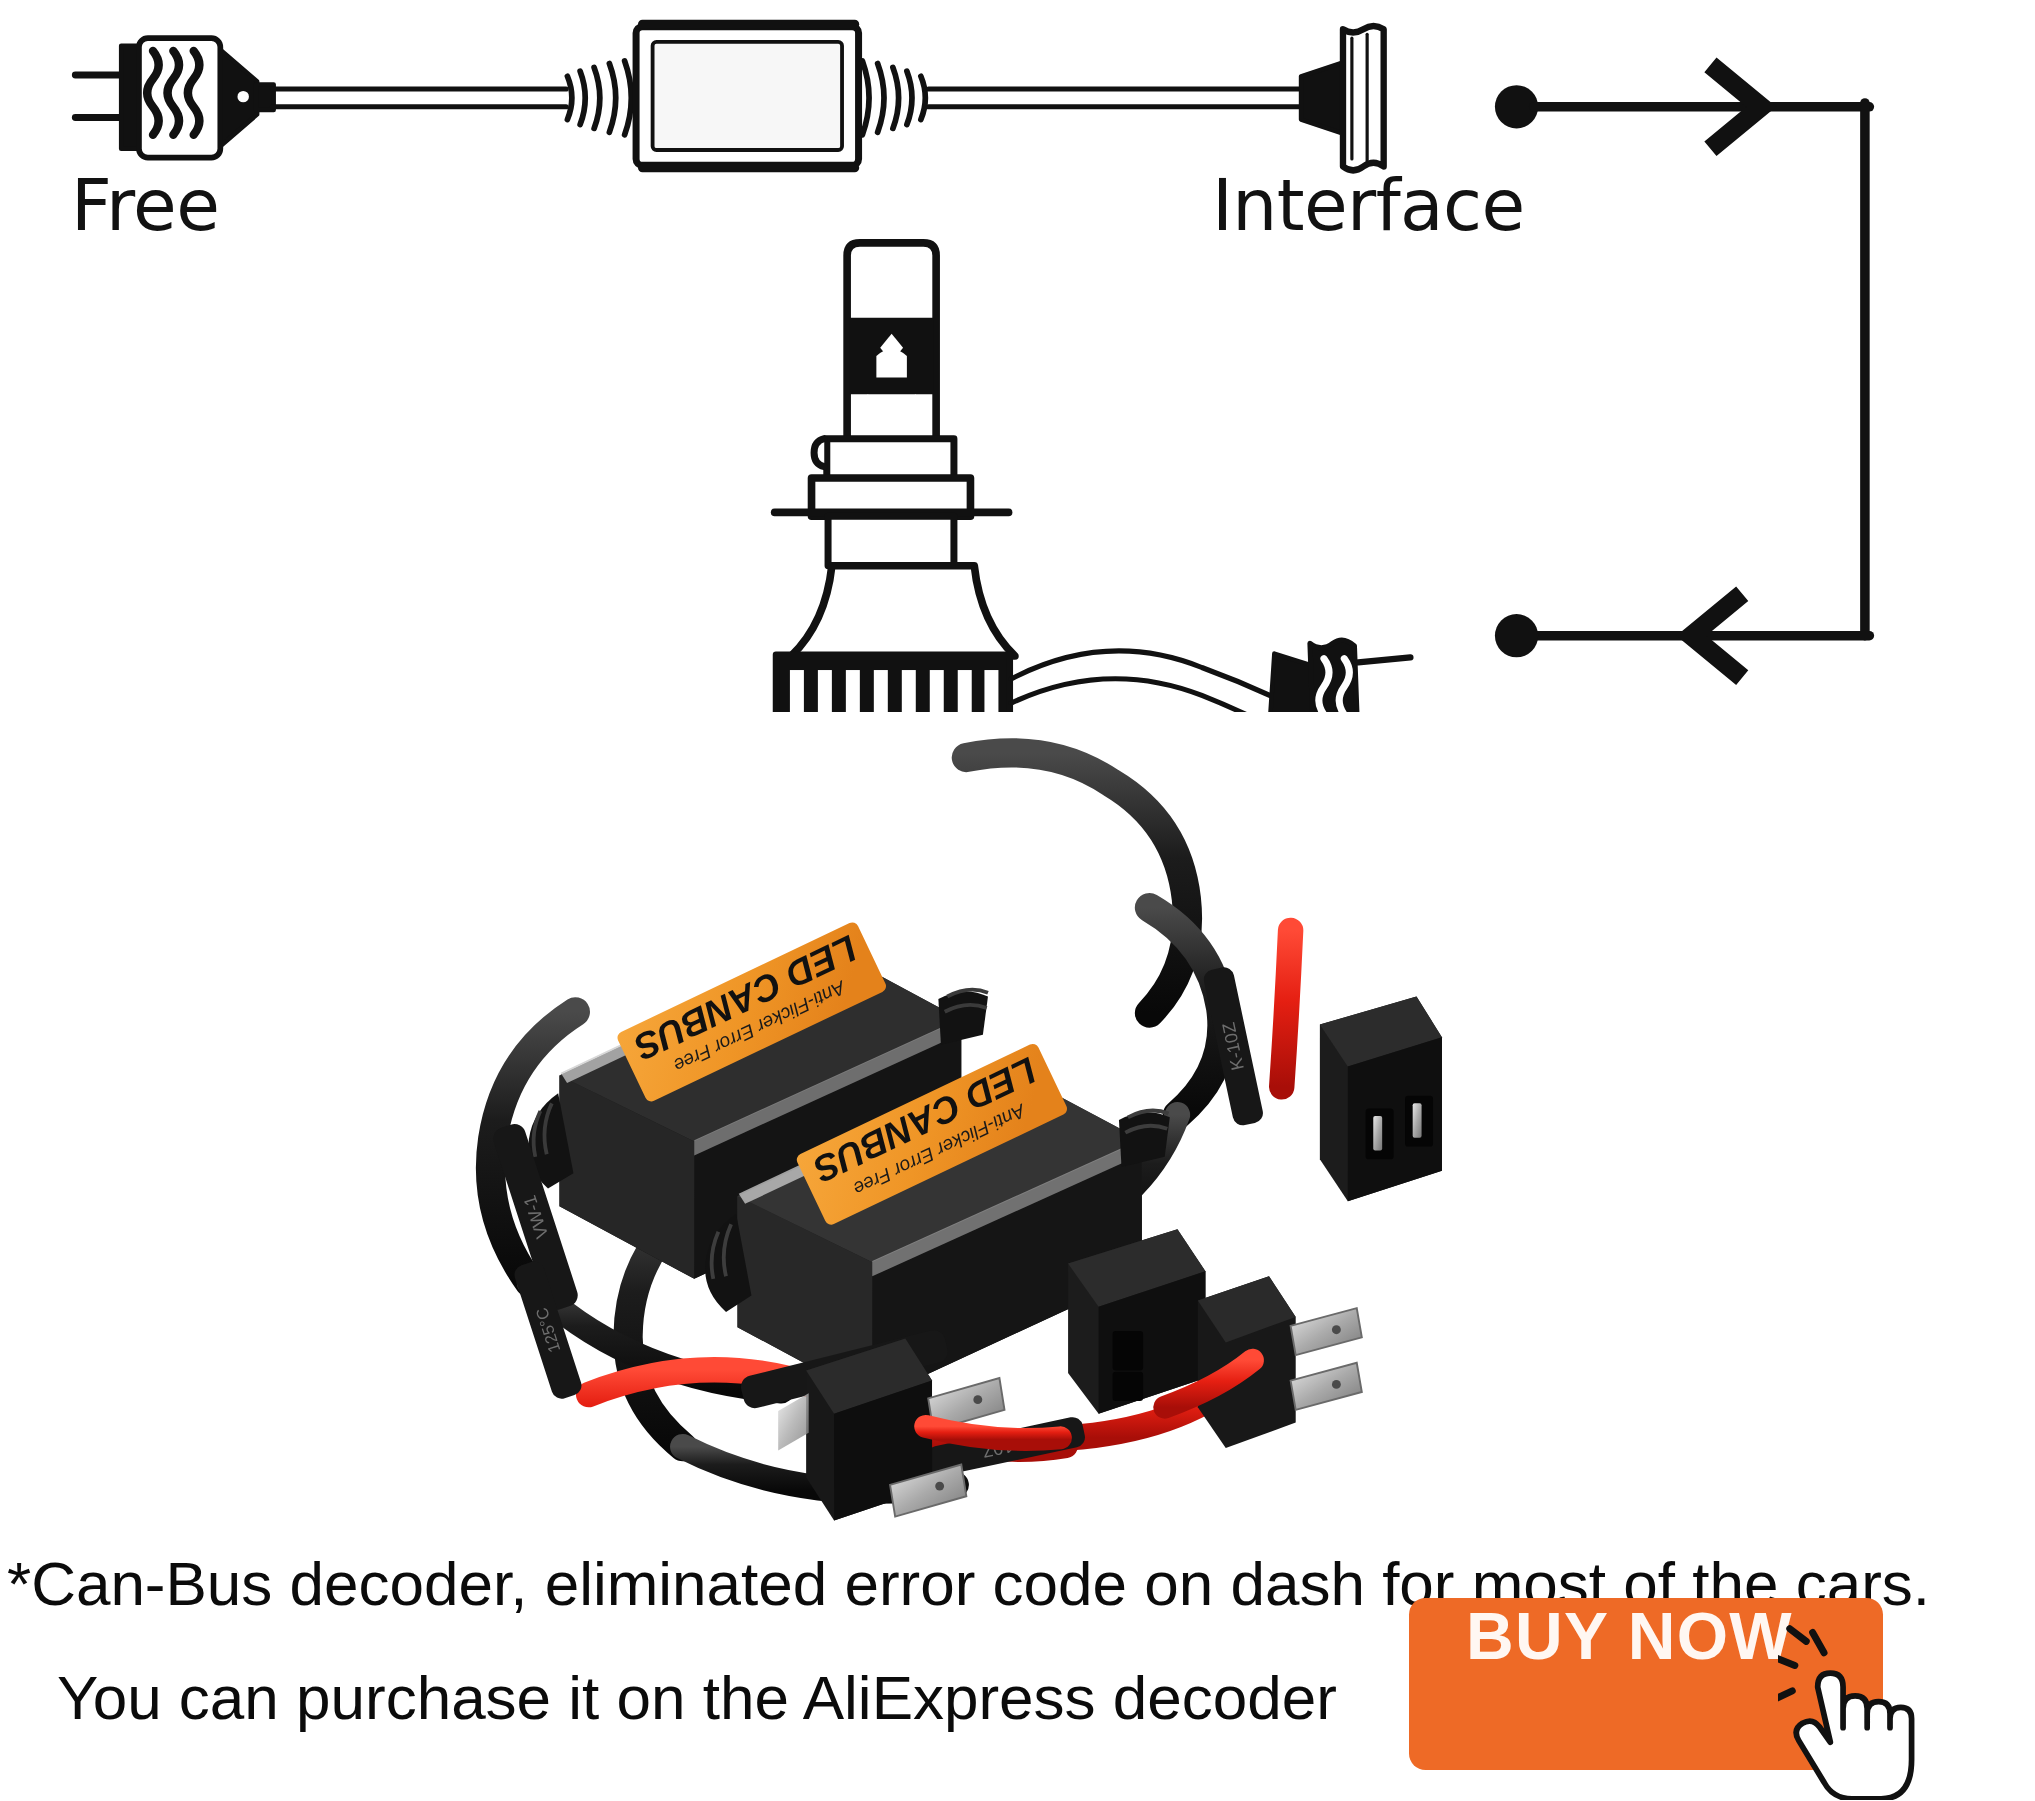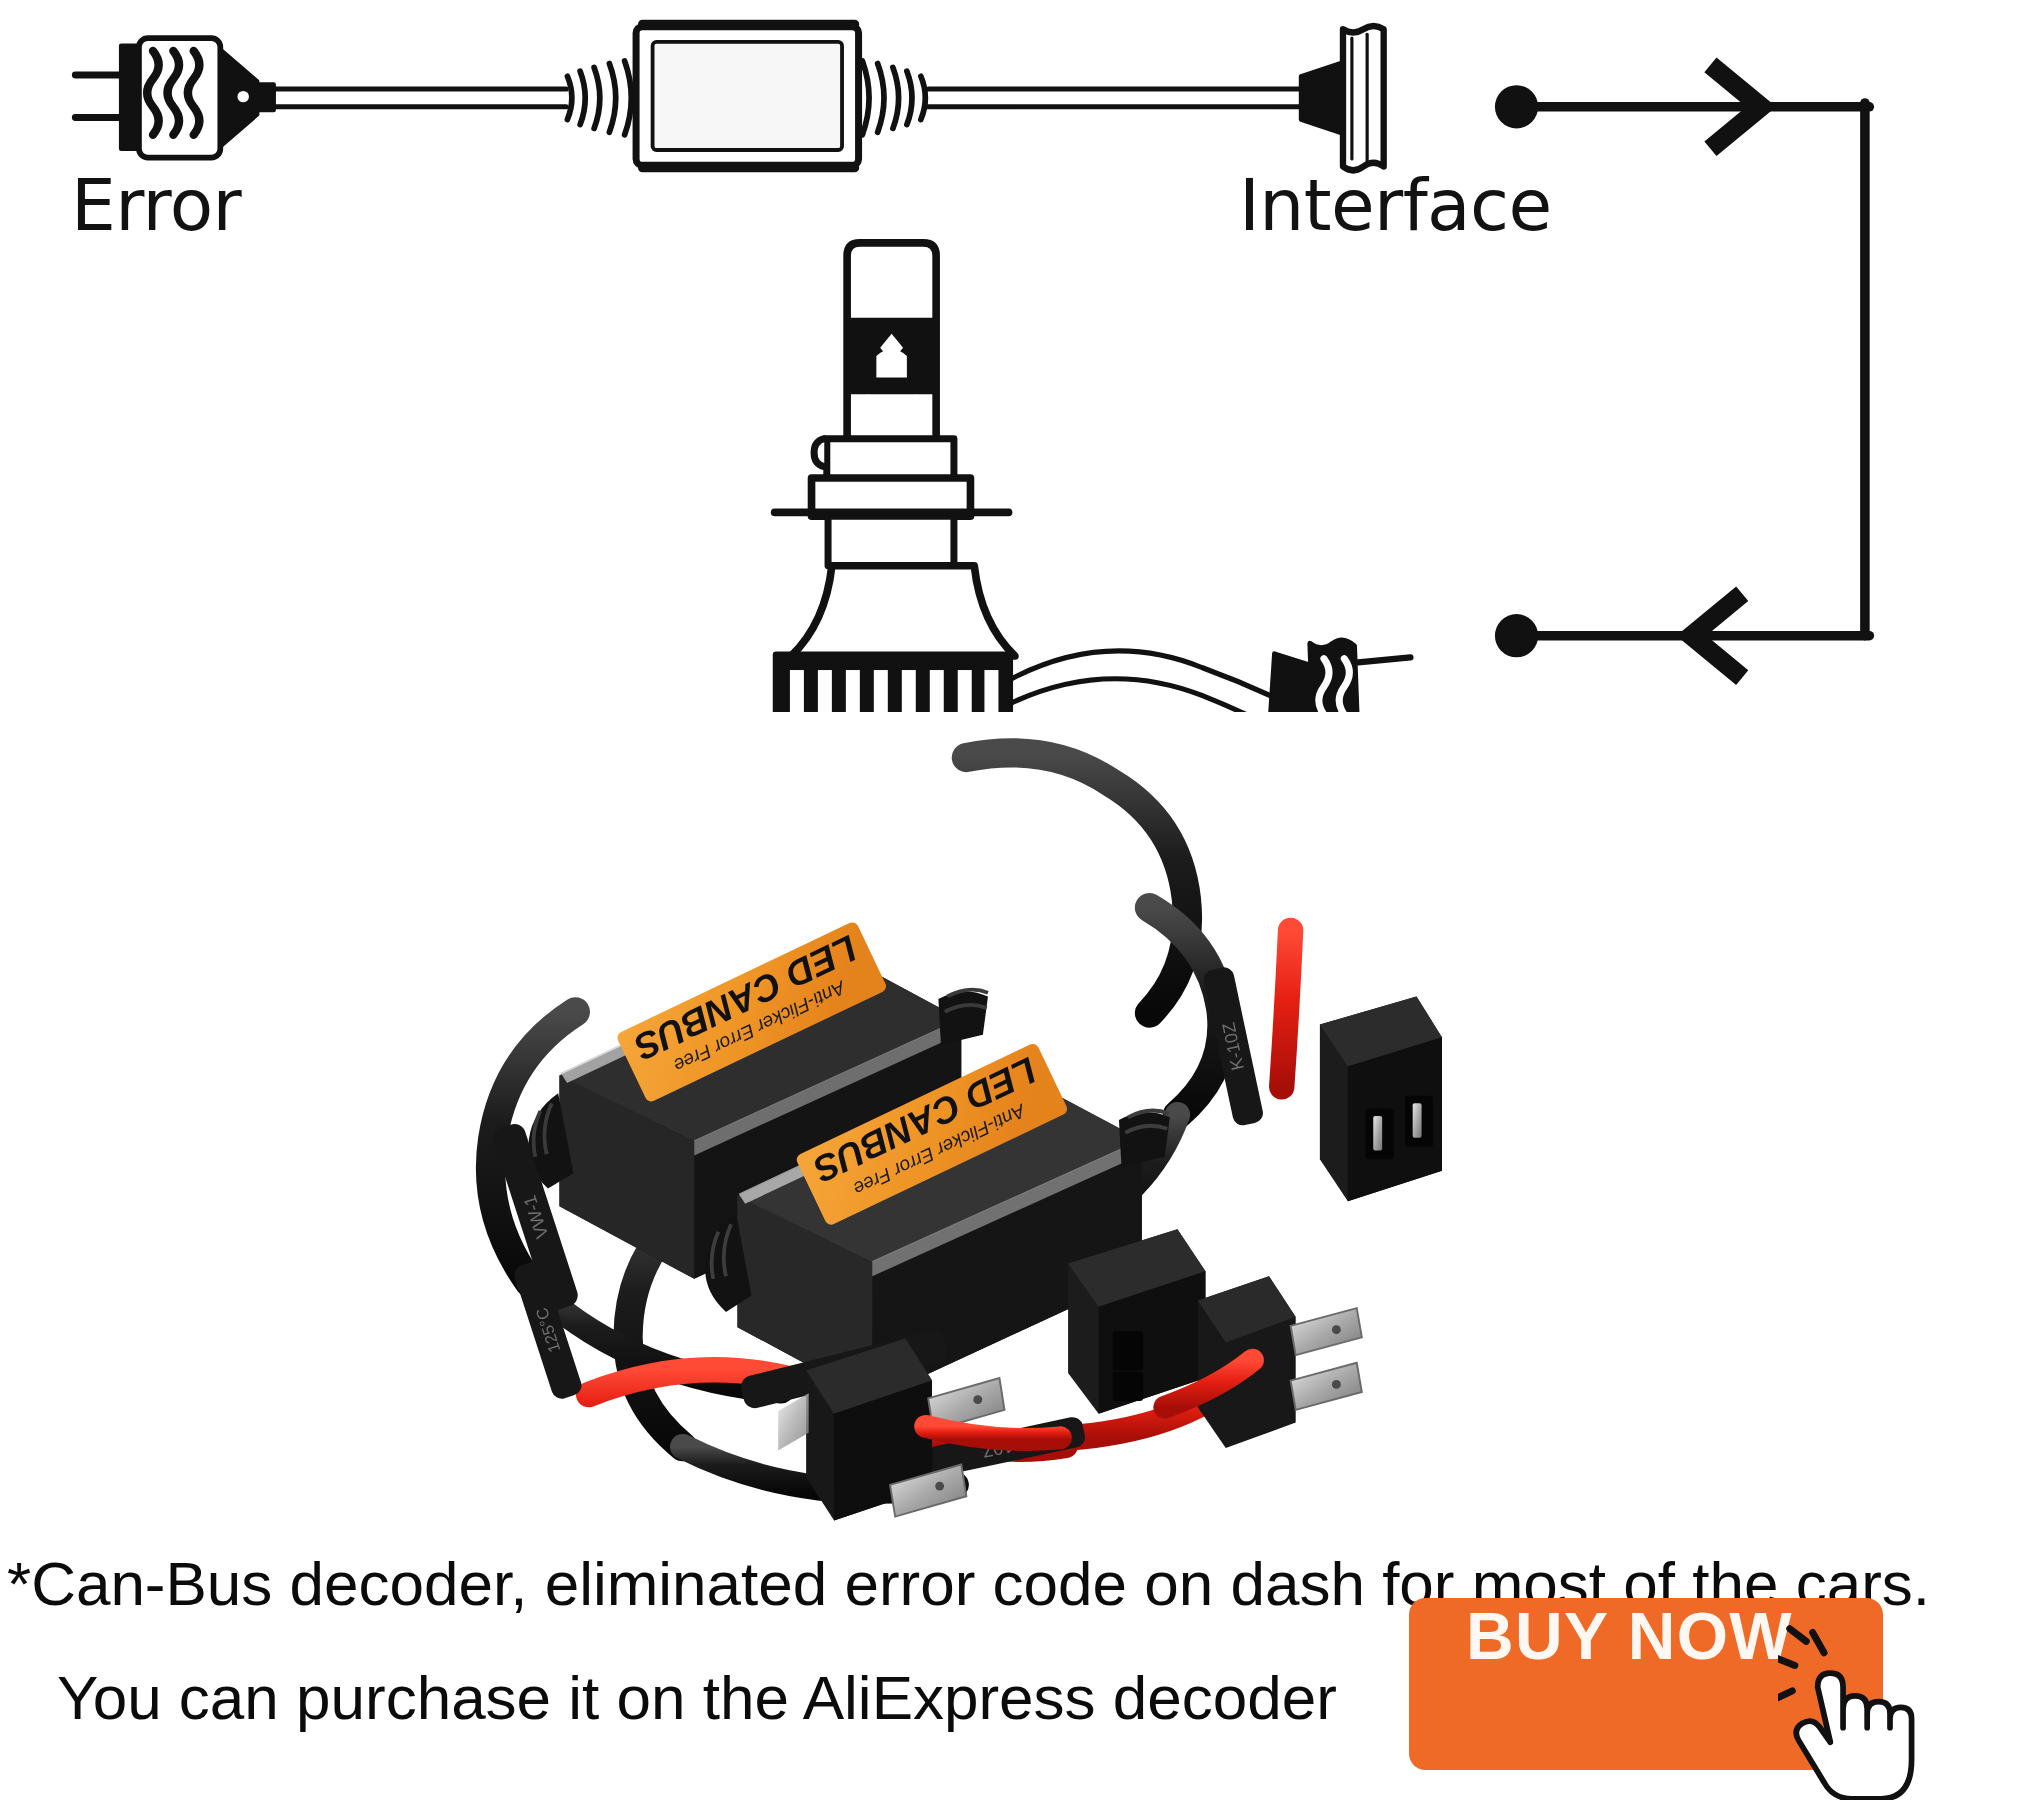--- a/index.html
+++ b/index.html
@@ -7,21 +7,21 @@
        font-family:"Liberation Sans","DejaVu Sans",sans-serif;color:#111;}
 
   .stage{position:absolute;inset:0;width:2035px;height:1802px;background:#ffffff;}
 
   
   .diagram-svg{position:absolute;left:0;top:0;width:2035px;height:712px;}
 
   .lbl{position:absolute;font-size:71px;line-height:1;color:#121212;
        font-family:"DejaVu Sans",sans-serif;letter-spacing:-0.6px;white-space:nowrap;}
   .lbl-plug{left:71px;top:170px;}
-  .lbl-interface{left:1212px;top:170px;margin-left:27px;}
+  .lbl-interface{left:1212px;top:170px;}
 
   
   .photo{position:absolute;left:445px;top:681px;width:1030px;height:846px;}
   .photo svg{width:100%;height:100%;display:block;}
 
   
   .caption{position:absolute;left:7px;top:1546px;width:2004px;}
   .cap-line{font-size:62px;line-height:75px;color:#0b0b0b;white-space:nowrap;
             font-family:"Liberation Sans","DejaVu Sans",sans-serif;}
   .cap-line.l2{margin-top:39px;padding-left:50px;}
@@ -153,21 +153,21 @@
         <path d="M2060 1012 q18 14 36 0 q16 -12 34 4 l6 162 q-18 -14 -34 0 q-18 14 -36 -2 Z" fill="#111" stroke="#111" stroke-width="8"></path>
         <path d="M2082 1036 q16 22 0 44 q-16 22 0 44 q16 22 0 40" stroke="#fff" stroke-width="11" fill="none"></path>
         <path d="M2114 1036 q16 22 0 44 q-16 22 0 44 q16 22 0 40" stroke="#fff" stroke-width="11" fill="none"></path>
         <line x1="2136" y1="1042" x2="2218" y2="1034" stroke-width="10"></line>
         <line x1="2136" y1="1146" x2="2218" y2="1158" stroke-width="10"></line>
       </g>
 
     </g>
   </svg>
 
-  <div class="lbl lbl-plug">Error</div>
+  <div class="lbl lbl-plug">Free</div>
   <div class="lbl lbl-interface">Interface</div>
 
   <div class="photo">
     <svg viewBox="0 0 1620 1330">
       <defs>
         <linearGradient id="bodyA" x1="0" y1="0" x2="0.4" y2="1">
           <stop offset="0" stop-color="#3b3b3b"></stop>
             <stop offset="0.45" stop-color="#1d1d1d"></stop>
           <stop offset="1" stop-color="#0e0e0e"></stop>
         </linearGradient>

